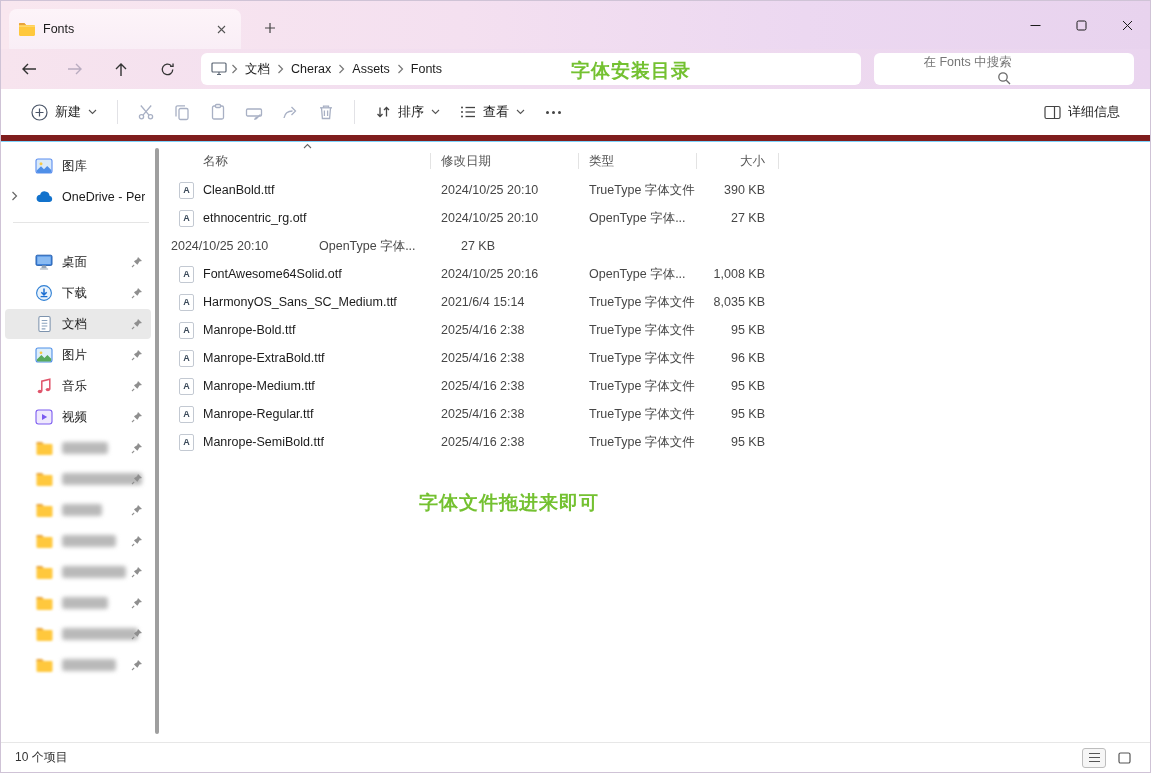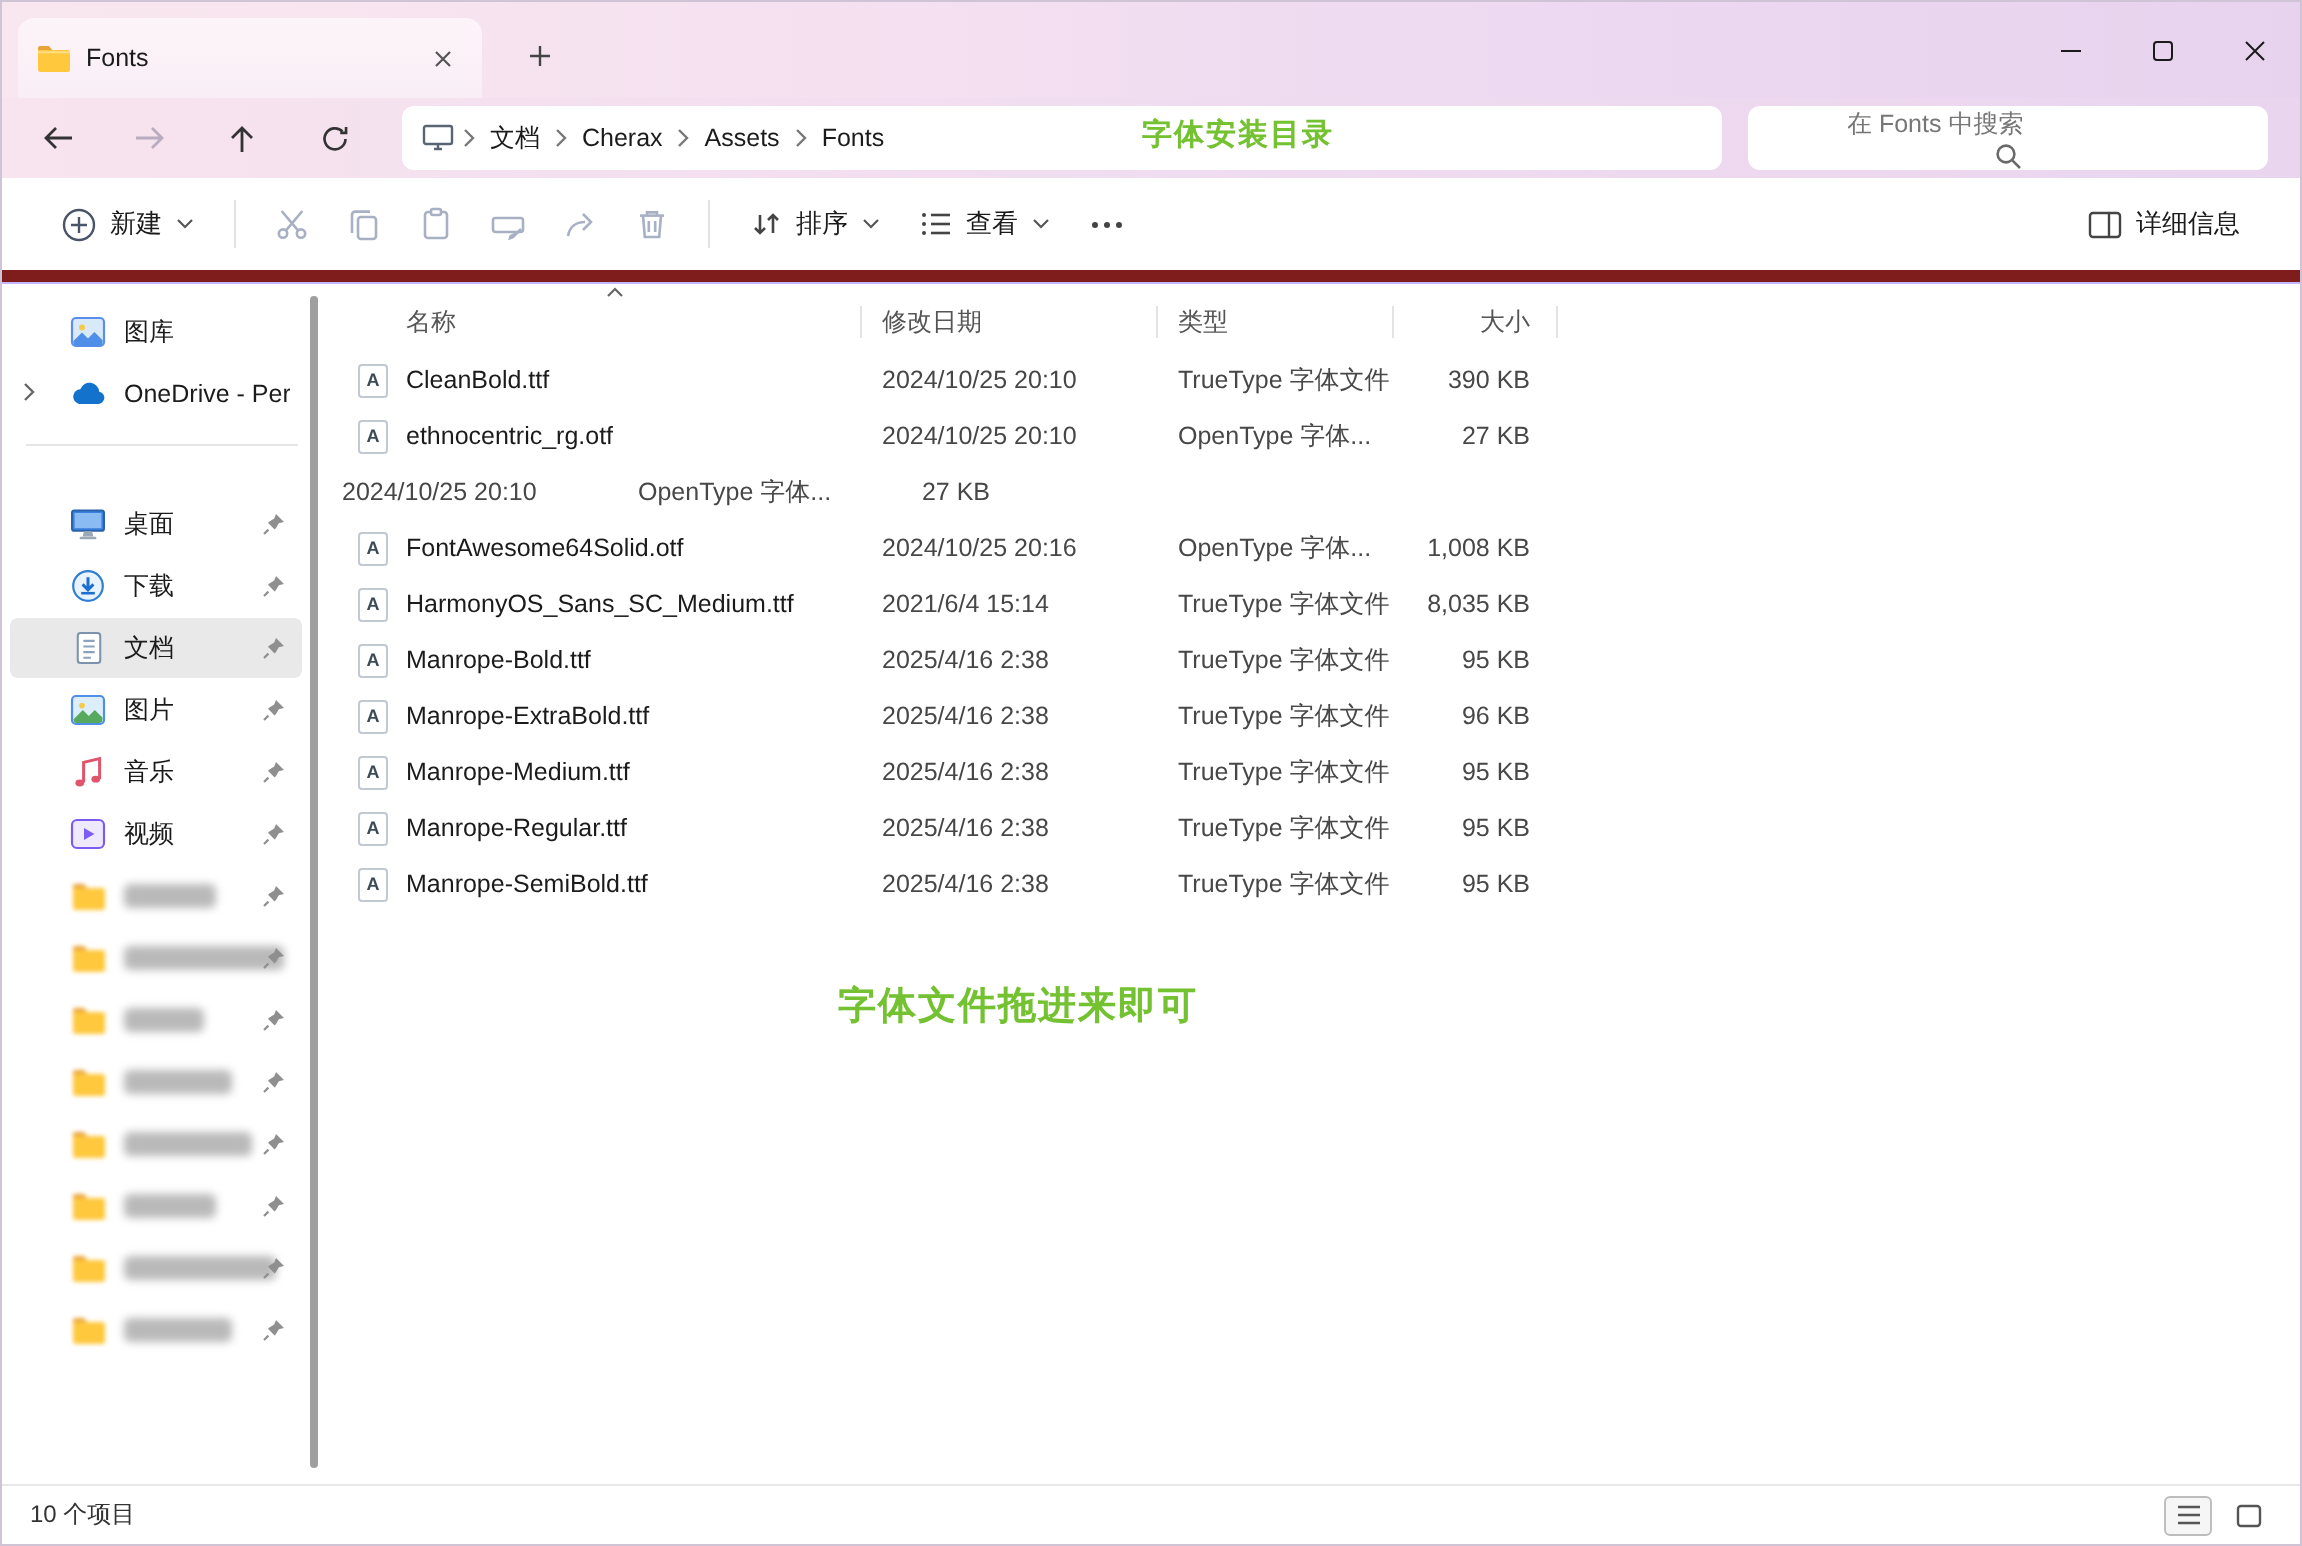--- a/index.html
+++ b/index.html
@@ -1,17 +1,17 @@
 <!DOCTYPE html>
 <html style="--green: #74c131;"><head>
 <meta charset="utf-8">
 <style>
   * { margin:0; padding:0; box-sizing:border-box; }
   html,body { width:1151px; height:773px; font-family:"Liberation Sans", sans-serif; }
-  .window { position:relative; width:1151px; height:773px; background:#c4b5fd; border:1px solid #cfc3d6; overflow:hidden; }
+  .window { position:relative; width:1151px; height:773px; background:#7dd3fc; border:1px solid #cfc3d6; overflow:hidden; }
 
   
   .titlebar { position:absolute; top:0; left:0; right:0; height:48px;
     background:linear-gradient(90deg,#f9e7ef 0%,#f4e0f0 40%,#ecd8f1 70%,#e8d3ee 100%); }
   .tab { position:absolute; left:8px; top:8px; width:232px; height:40px;
     background:linear-gradient(180deg,#fdf4f9,#f9eef6); border-radius:8px 8px 0 0;
     display:flex; align-items:center; gap:8px; padding:0 10px; }
   .tab-title { font-size:12.5px; color:#1b1b1b; }
   .tab-close { margin-left:auto; width:20px; height:20px; border-radius:4px; display:flex; align-items:center; justify-content:center; color:#555; }
   .new-tab { position:absolute; left:256px; top:14px; width:26px; height:26px; border-radius:4px; display:flex; align-items:center; justify-content:center; color:#444; }
@@ -23,21 +23,21 @@
     background:linear-gradient(90deg,#f7e4ee 0%,#f1ddf0 45%,#ead5ef 100%);
     display:flex; align-items:center; padding-left:10px; }
   .nav-btn { width:36px; height:32px; display:flex; align-items:center; justify-content:center; border-radius:4px; margin-right:10px; color:#333; }
   .nav-btn.disabled { color:#b9acc0; }
   .address-bar { width:660px; height:32px; background:#fff; border-radius:6px; display:flex; align-items:center; padding:0 10px; margin-left:6px; }
   .crumb { font-size:12.5px; color:#1b1b1b; padding:4px 7px; border-radius:4px; white-space:nowrap; }
   .crumb-sep { display:flex; align-items:center; color:#777; }
   .search-bar { margin-left:auto; margin-right:16px; width:260px; height:32px; background:#fff; border-radius:6px; display:flex; align-items:center; padding:0 10px;flex-direction:column; }
   .search-bar input { flex:1; border:none; outline:none; font-size:12.5px; color:#333; font-family:"Liberation Sans",sans-serif; background:transparent; }
   .search-bar input::placeholder { color:#767676; }
-  .annotation-1 { position:absolute; left:570px; top:9px; font-size:15px; font-weight:700; color:var(--green,#74c131); letter-spacing:1px; z-index:5; }
+  .annotation-1 { position:absolute; left:570px; top:9px; font-size:19px; font-weight:700; color:var(--green,#74c131); letter-spacing:1px; z-index:5; }
 
   
   .toolbar { position:absolute; top:88px; left:0; right:0; height:52px; background:#fff;
     display:flex; align-items:center; padding:0 20px; border-bottom:6px solid #7f1d1d; }
   .tb-btn { display:flex; align-items:center; gap:7px; padding:0 10px; height:36px; border-radius:4px; color:#1b1b1b; font-size:13px; }
   .tb-ico { width:36px; height:36px; display:flex; align-items:center; justify-content:center; border-radius:4px; }
   .tb-ico.disabled svg { stroke:#a8b0c4; }
   .tb-sep { width:1px; height:24px; background:#e2e2e6; margin:0 10px; }
   .tb-spacer { flex:1; }
   .dots { display:flex; gap:3px; }

